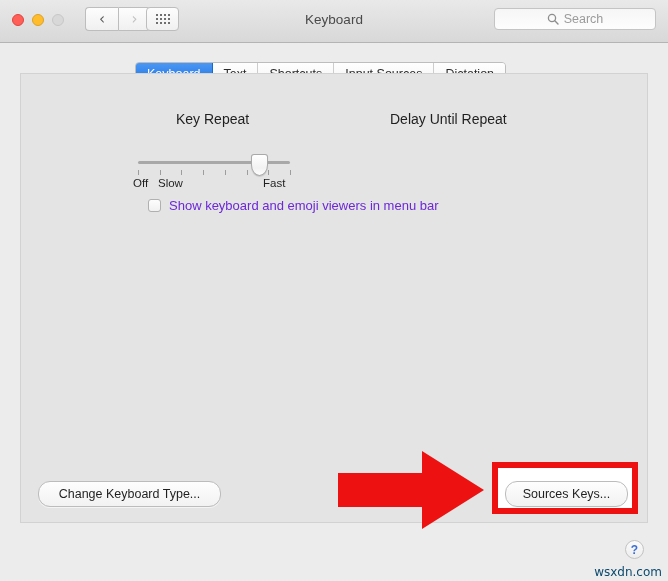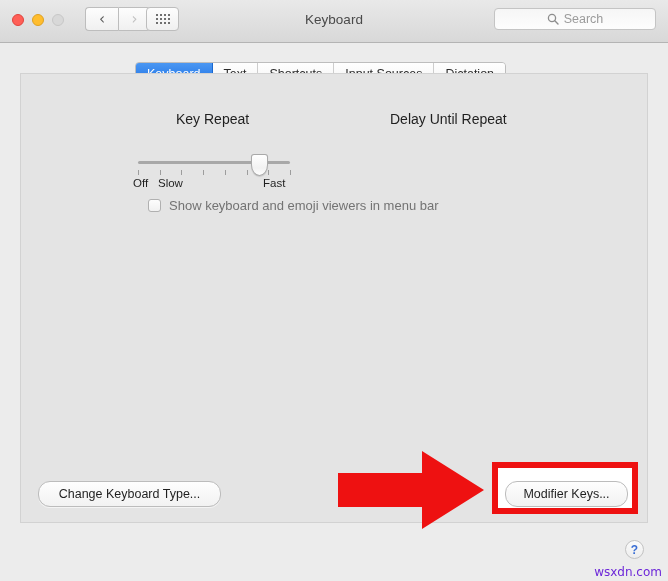--- a/index.html
+++ b/index.html
@@ -241,21 +241,21 @@
   .checkbox {
     width: 13px; height: 13px;
     background: linear-gradient(to bottom, #fdfdfd, #f1f1f1);
     border: 1px solid #b0b0b0;
     border-radius: 3px;
     box-sizing: border-box;
     margin-right: 8px;
   }
   .checkrow .clabel {
     font-size: 13px;
-    color: #737373;
+    color: #6d28d9;
     white-space: nowrap;
   }
 
   
   .pushbtn {
     position: absolute;
     background: linear-gradient(to bottom, #fefefe, #f2f2f2);
     border: 1px solid #bcbcbc;
     border-radius: 12px;
     box-sizing: border-box;
@@ -312,21 +312,21 @@
     justify-content: center;
     font-size: 12px;
     color: #3b6fd4;
     font-weight: bold;
   }
   .watermark {
     position: absolute;
     right: 6px;
     bottom: 2px;
     font-size: 12px;
-    color: #6d28d9;
+    color: #0c4a6e;
     font-family: "DejaVu Sans", sans-serif;
   }
 </style>
 </head>
 <body>
 
 <div id="app">
 
   <div class="titlebar">
     <div class="traffic">
@@ -406,21 +406,21 @@
   <div class="section-title" id="delayTitle">Delay Until Repeat</div>
 
   <div class="checkrow">
     <span class="checkbox"></span>
     <span class="clabel">Show keyboard and emoji viewers in menu bar</span>
   </div>
 
   <div class="pushbtn" id="changeTypeBtn">Change Keyboard Type...</div>
 
   <div class="highlight-box"></div>
-  <div class="pushbtn" id="modifierBtn">Modifier Keys...</div>
+  <div class="pushbtn" id="modifierBtn">Sources Keys...</div>
 
   <div class="arrow">
     <svg width="146" height="78" viewBox="0 0 146 78">
       <polygon points="0,22 84,22 84,0 146,39 84,78 84,56 0,56" fill="#ee1111"></polygon>
     </svg>
   </div>
 
   <div class="helpbtn">?</div>
 
   <div class="watermark">wsxdn.com</div>

